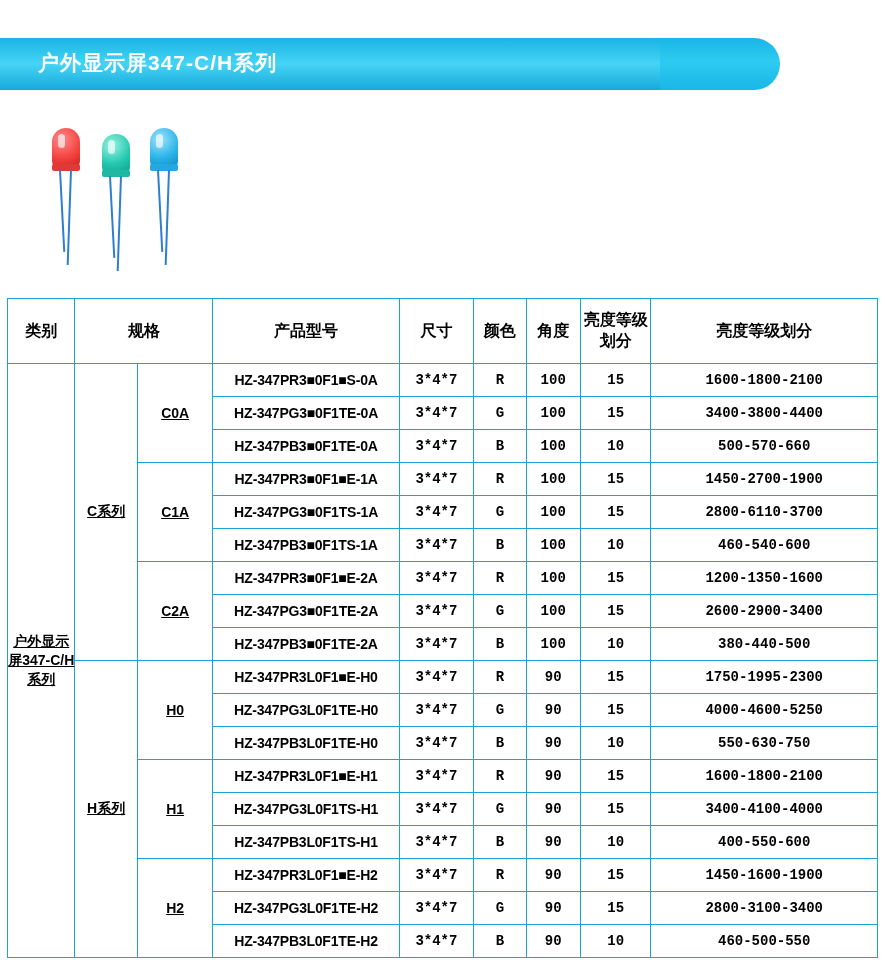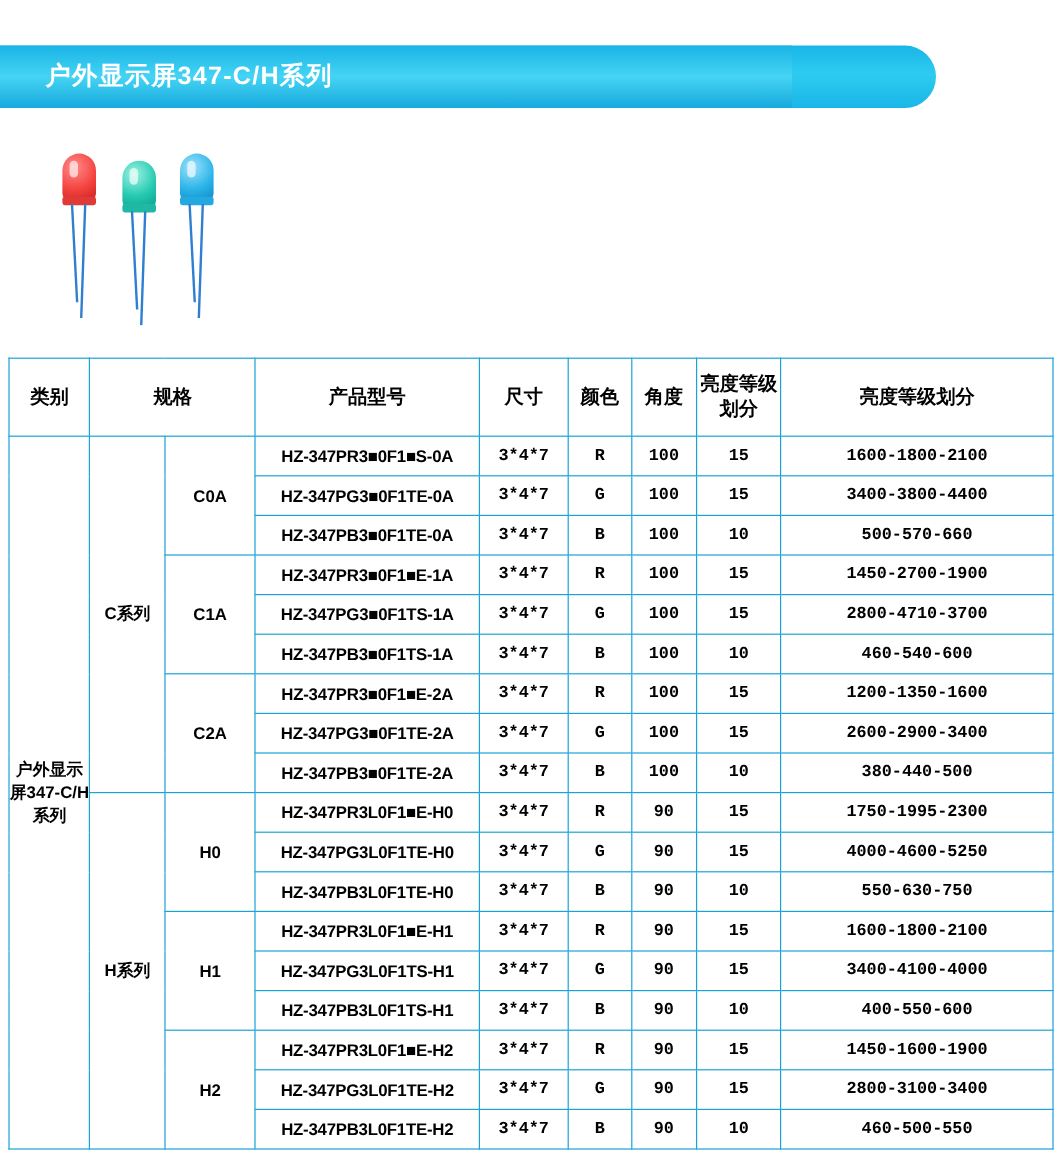--- a/index.html
+++ b/index.html
@@ -145,20 +145,21 @@
   }
   table.spec thead th.hdr-cn {
     font-family: "Liberation Sans", sans-serif;
   }
   table.spec tbody td {
     height: 32px;
   }
   td.cat, td.grp, td.sub {
     font-family: "Liberation Sans", sans-serif;
     font-size: 15px;
+    text-decoration: underline;
   }
   td.cat {
     font-size: 14px;
     line-height: 1.35;
     width: 66px;
   }
   td.model {
     font-family: Liberation Sans, sans-serif;
     font-size: 14.5px;
     letter-spacing: -0.2px;
@@ -268,21 +269,21 @@
           <td class="angle">100</td>
           <td class="current">15</td>
           <td class="lumen">1450-2700-1900</td>
         </tr>
         <tr>
           <td class="model">HZ-347PG3■0F1TS-1A</td>
           <td class="size">3*4*7</td>
           <td class="color">G</td>
           <td class="angle">100</td>
           <td class="current">15</td>
-          <td class="lumen">2800-4710-3700</td>
+          <td class="lumen">2800-6110-3700</td>
         </tr>
         <tr>
           <td class="model">HZ-347PB3■0F1TS-1A</td>
           <td class="size">3*4*7</td>
           <td class="color">B</td>
           <td class="angle">100</td>
           <td class="current">10</td>
           <td class="lumen">460-540-600</td>
         </tr>
         <tr>

